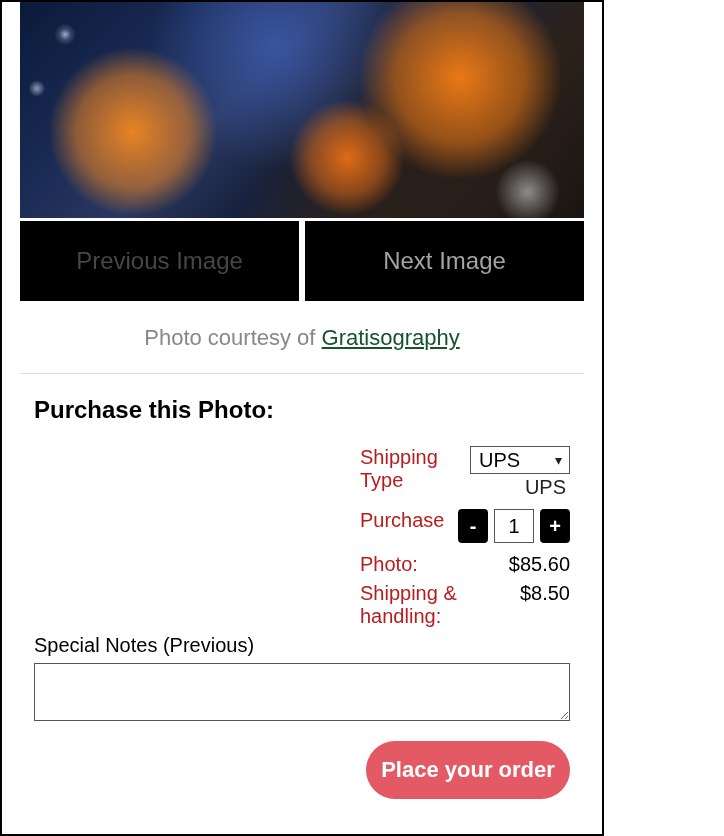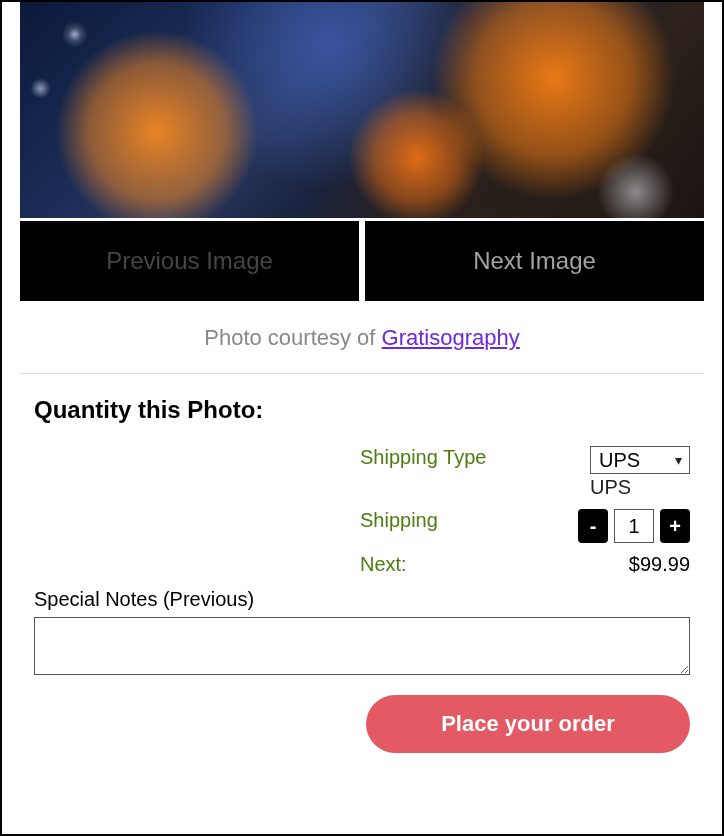--- a/index.html
+++ b/index.html
@@ -5,21 +5,21 @@
     * { box-sizing: border-box; margin: 0; padding: 0; }
     body {
       font-family: Arial, Helvetica, sans-serif;
       background: #fff;
       width: 724px;
       height: 836px;
       overflow: hidden;
     }
     .outer-border {
       border: 2px solid #000;
-      width: 724px;
+      width: 604px;
       height: 836px;
       padding: 0;
       position: relative;
     }
     .content {
       padding: 0 18px 0 18px;
     }
     .hero-image {
       width: 100%;
       height: 216px;
@@ -63,21 +63,21 @@
       color: #464646;
       cursor: default;
     }
     .credit {
       text-align: center;
       color: #888;
       font-size: 22px;
       padding: 6px 0 22px 0;
     }
     .credit a {
-      color: #6d28d9;
+      color: #14532d;
       text-decoration: underline;
     }
     .divider {
       border: none;
       border-top: 1px solid #ddd;
       margin: 0 0 22px 0;
     }
     .purchase-title {
       font-size: 24px;
       font-weight: bold;
@@ -88,29 +88,30 @@
     }
     .form-row {
       display: flex;
       align-items: flex-start;
       justify-content: space-between;
       margin-left: 340px;
       margin-bottom: 10px;
       font-size: 20px;
     }
     .form-label {
-      color: #4d7c0f;
+      color: #b91c1c;
     }
     .form-value {
       text-align: right;
       min-width: 110px;
     }
     .ship-block {
       display: flex;
       flex-direction: column;
+      align-items: flex-end;
     }
     .select-wrap {
       position: relative;
       display: inline-block;
     }
     select.ship-select {
       font-size: 20px;
       padding: 2px 28px 2px 8px;
       border: 1px solid #555;
       background: #fff;
@@ -210,52 +211,54 @@
       <button class="nav-btn disabled">Previous Image</button>
       <button class="nav-btn">Next Image</button>
     </div>
 
     <div class="credit">
       <span>Photo courtesy of </span><a href="#">Gratisography</a>
     </div>
 
     <hr class="divider">
 
-    <h2 class="purchase-title">Quantity this Photo:</h2>
+    <h2 class="purchase-title">Purchase this Photo:</h2>
 
     <div class="form-area">
 
       <div class="form-row">
         <span class="form-label">Shipping Type</span>
         <div class="ship-block">
           <span class="select-wrap">
             <select class="ship-select">
               <option>UPS</option>
             </select>
             <span class="select-caret">▾</span>
           </span>
           <span class="ship-hint">UPS</span>
         </div>
       </div>
 
       <div class="form-row">
-        <span class="form-label">Shipping</span>
+        <span class="form-label">Purchase</span>
         <span class="qty-cluster">
           <button class="qty-btn">-</button>
           <input class="qty-input" type="text" value="1" style="">
           <button class="qty-btn">+</button>
         </span>
       </div>
 
       <div class="form-row row-tight">
-        <span class="form-label">Next:</span>
-        <span class="form-value">$99.99</span>
+        <span class="form-label">Photo:</span>
+        <span class="form-value">$85.60</span>
       </div>
 
       <div class="form-row row-tight">
+        <span class="form-label" style="max-width:160px">Shipping &amp; handling:</span>
+        <span class="form-value">$8.50</span>
       </div>
 
 
     </div>
 
     <label class="notes-label">Special Notes (Previous)</label>
     <textarea class="notes-textarea" style=""></textarea>
 
     <button class="place-order">Place your order</button>
 

